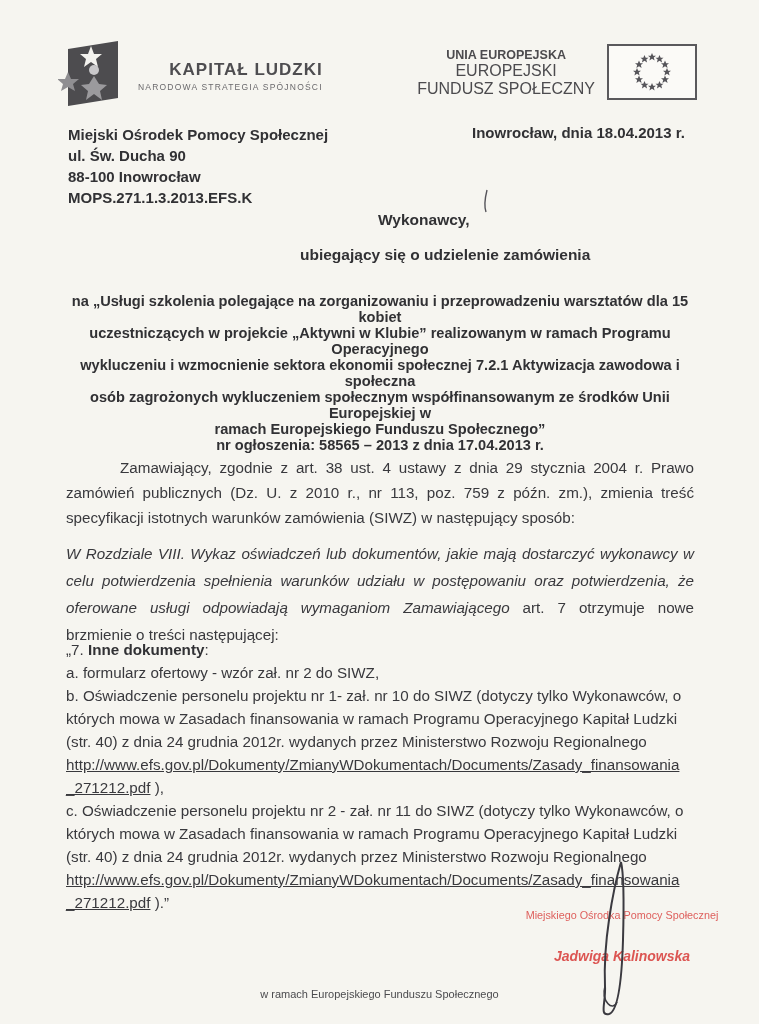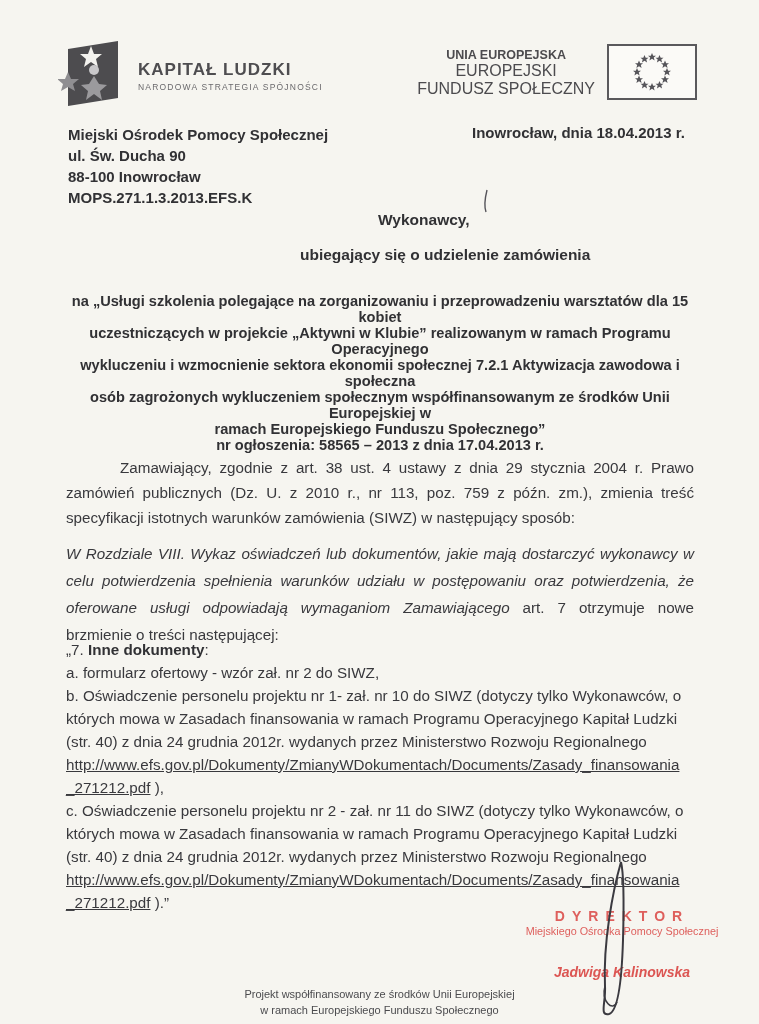--- a/index.html
+++ b/index.html
@@ -4,21 +4,21 @@
 <style>
   html,body{margin:0;padding:0;}
   body{background:#d8d8d6;font-family:"Liberation Sans",sans-serif;}
   .page{
     position:relative;width:759px;height:1024px;margin:0 auto;
     background:#f6f5f0;color:#3a3a3e;overflow:hidden;
     box-shadow:0 0 6px rgba(0,0,0,.25);
   }
   
   .kl-logo{position:absolute;left:58px;top:38px;display:flex;align-items:center;gap:14px;}
-  .kl-text .t1{font-size:17px;font-weight:bold;letter-spacing:1px;color:#4e4d50;}
+  .kl-text .t1{font-size:17px;font-weight:bold;letter-spacing:1px;color:#4e4d50;text-align:right;}
   .kl-text .t2{font-size:8.5px;letter-spacing:1.2px;color:#6a696c;margin-top:2px;}
   .eu-logo{position:absolute;right:62px;top:44px;display:flex;align-items:flex-start;gap:12px;}
   .eu-text{text-align:center;color:#4c4b4e;margin-top:4px;}
   .eu-text .e1{font-size:12.5px;font-weight:bold;}
   .eu-text .e2,.eu-text .e3{font-size:16px;}
   .eu-flag{border:2px solid #5a595c;background:#fbfaf7;width:86px;height:52px;}
   
   .sender{position:absolute;left:68px;top:124px;font-weight:bold;font-size:15px;line-height:21px;color:#313134;}
   .dateline{position:absolute;left:472px;top:124px;font-weight:bold;font-size:15px;color:#313134;}
   
@@ -140,30 +140,28 @@
       <div><span class="url">_271212.pdf</span><span> ),</span></div>
     </div>
     <div>
       <span>c. Oświadczenie personelu projektu nr 2 - zał.  nr 11  do SIWZ (dotyczy tylko Wykonawców,  o których mowa w  Zasadach finansowania w ramach Programu Operacyjnego Kapitał Ludzki (str. 40) z dnia 24 grudnia 2012r. wydanych przez Ministerstwo Rozwoju Regionalnego</span>
       <div><span class="url">http://www.efs.gov.pl/Dokumenty/ZmianyWDokumentach/Documents/Zasady_finansowania</span></div>
       <div><span class="url">_271212.pdf</span><span> ).”</span></div>
     </div>
   </div>
 
   <div class="stamp">
-    <div class="s1">DYREKTOR</div>
     <div class="s2">Miejskiego Ośrodka Pomocy Społecznej</div>
     <div class="s3">Jadwiga Kalinowska</div>
   </div>
 
   <span class="sig">
     <svg width="70" height="168" viewBox="0 0 70 168">
       <path d="M38 6 C30 34 20 86 22 130 C23 147 16 160 26 158 C36 155 39 118 40 84 C41 48 41 18 38 6" fill="none" stroke="#3b3a40" stroke-width="2"></path>
       <path d="M22 130 C18 146 30 156 34 146" fill="none" stroke="#3b3a40" stroke-width="1.6"></path>
     </svg>
   </span>
 
   <div class="footer">
-    <div>Projekt współfinansowany ze środków Unii Europejskiej</div>
     <div>w ramach Europejskiego Funduszu Społecznego</div>
   </div>
 
 </div>
 
 </body></html>

